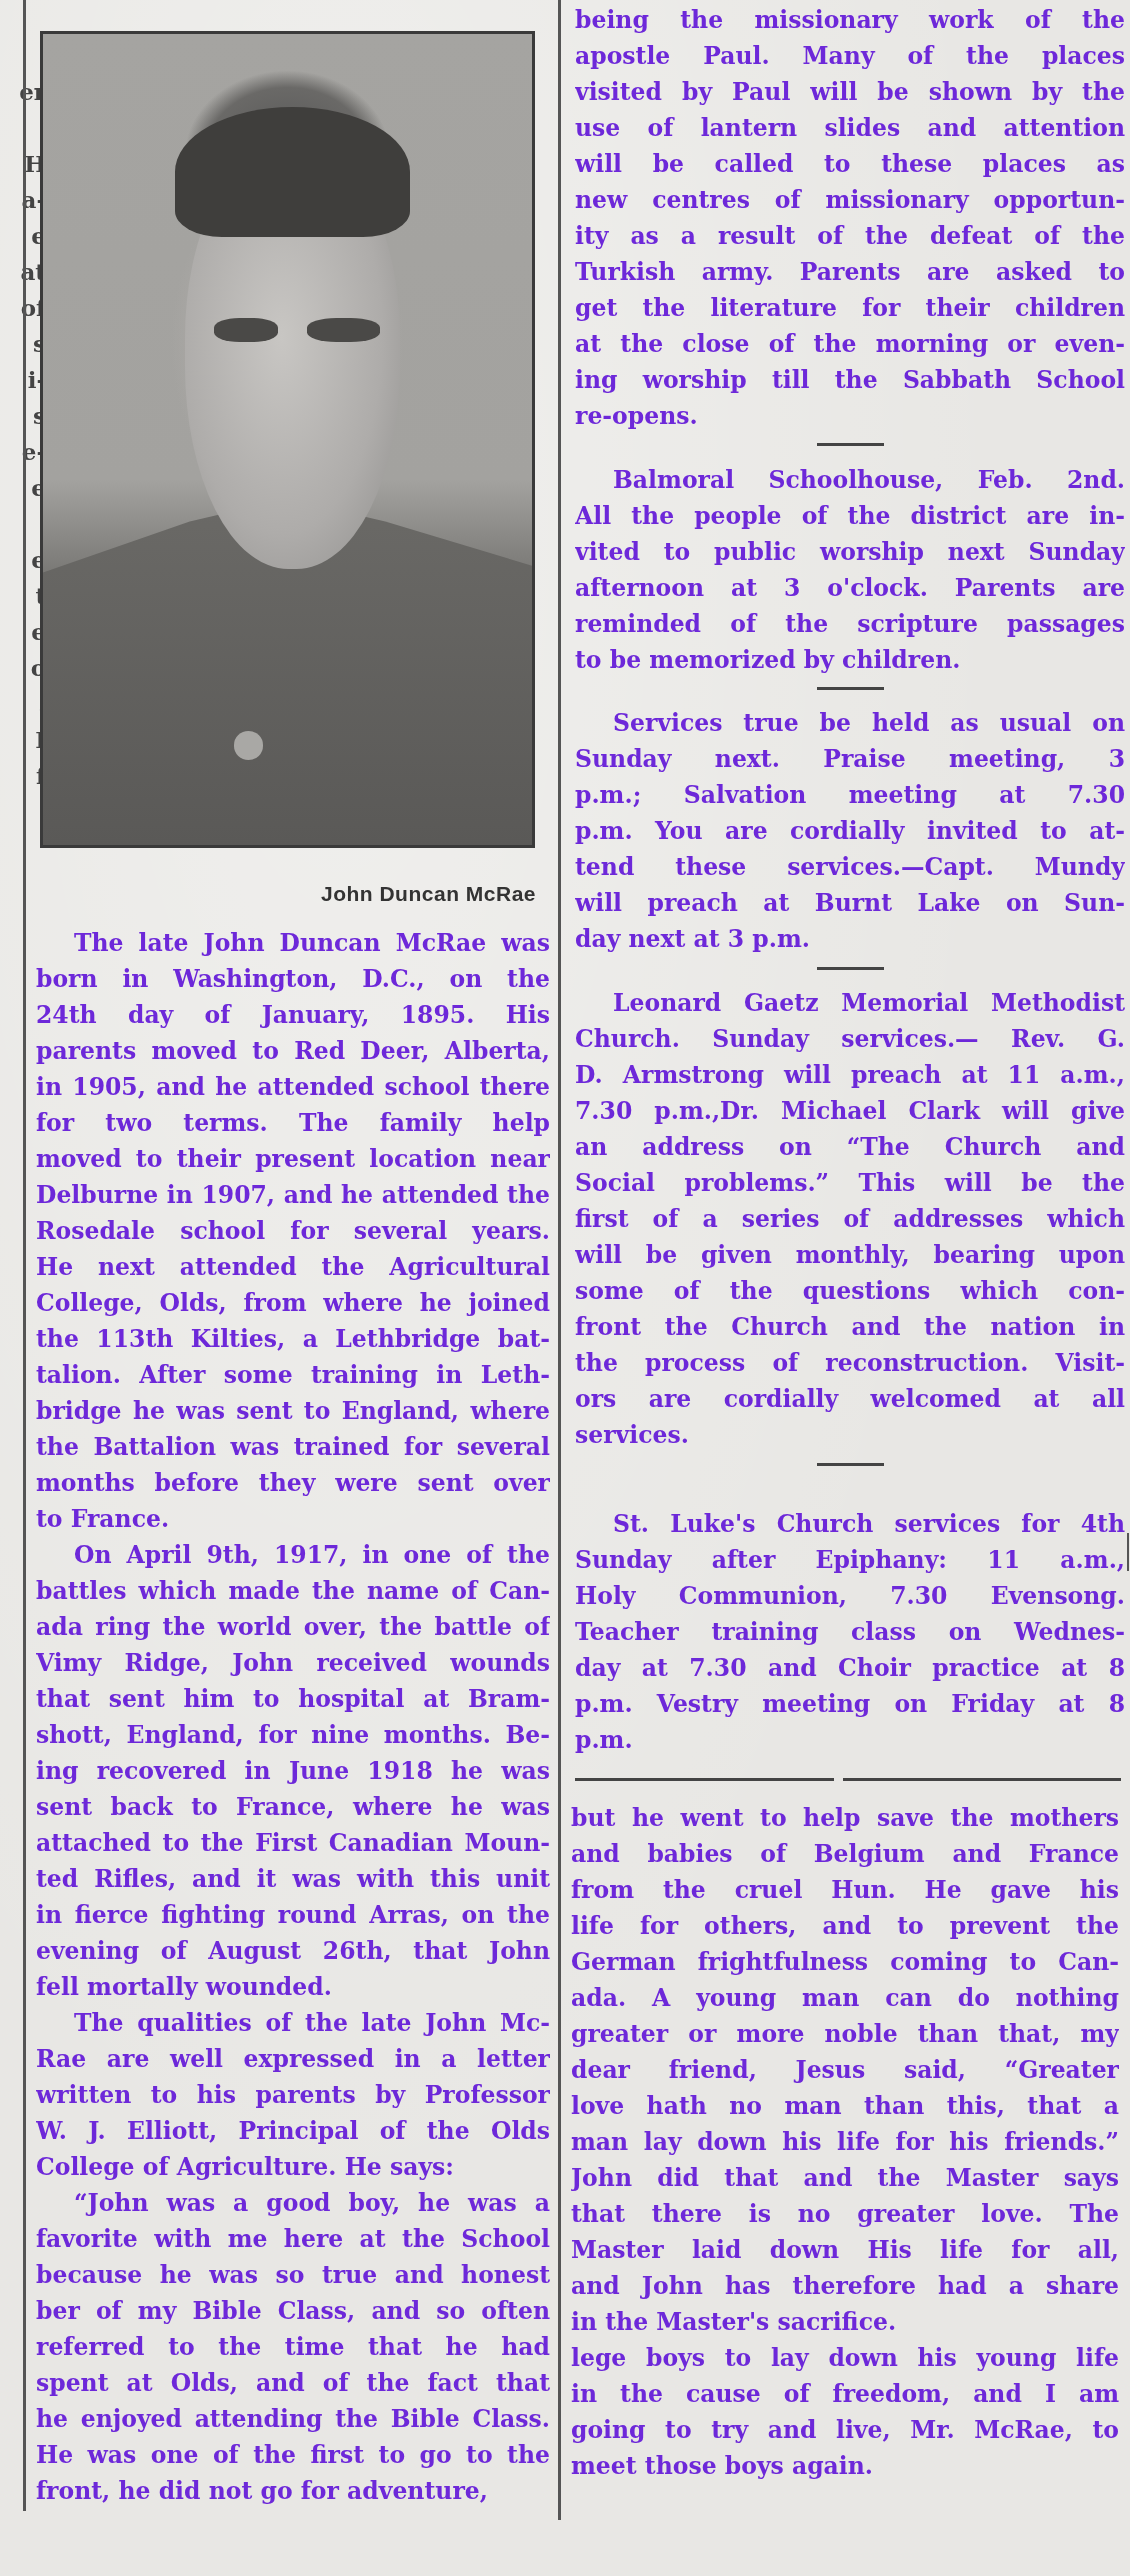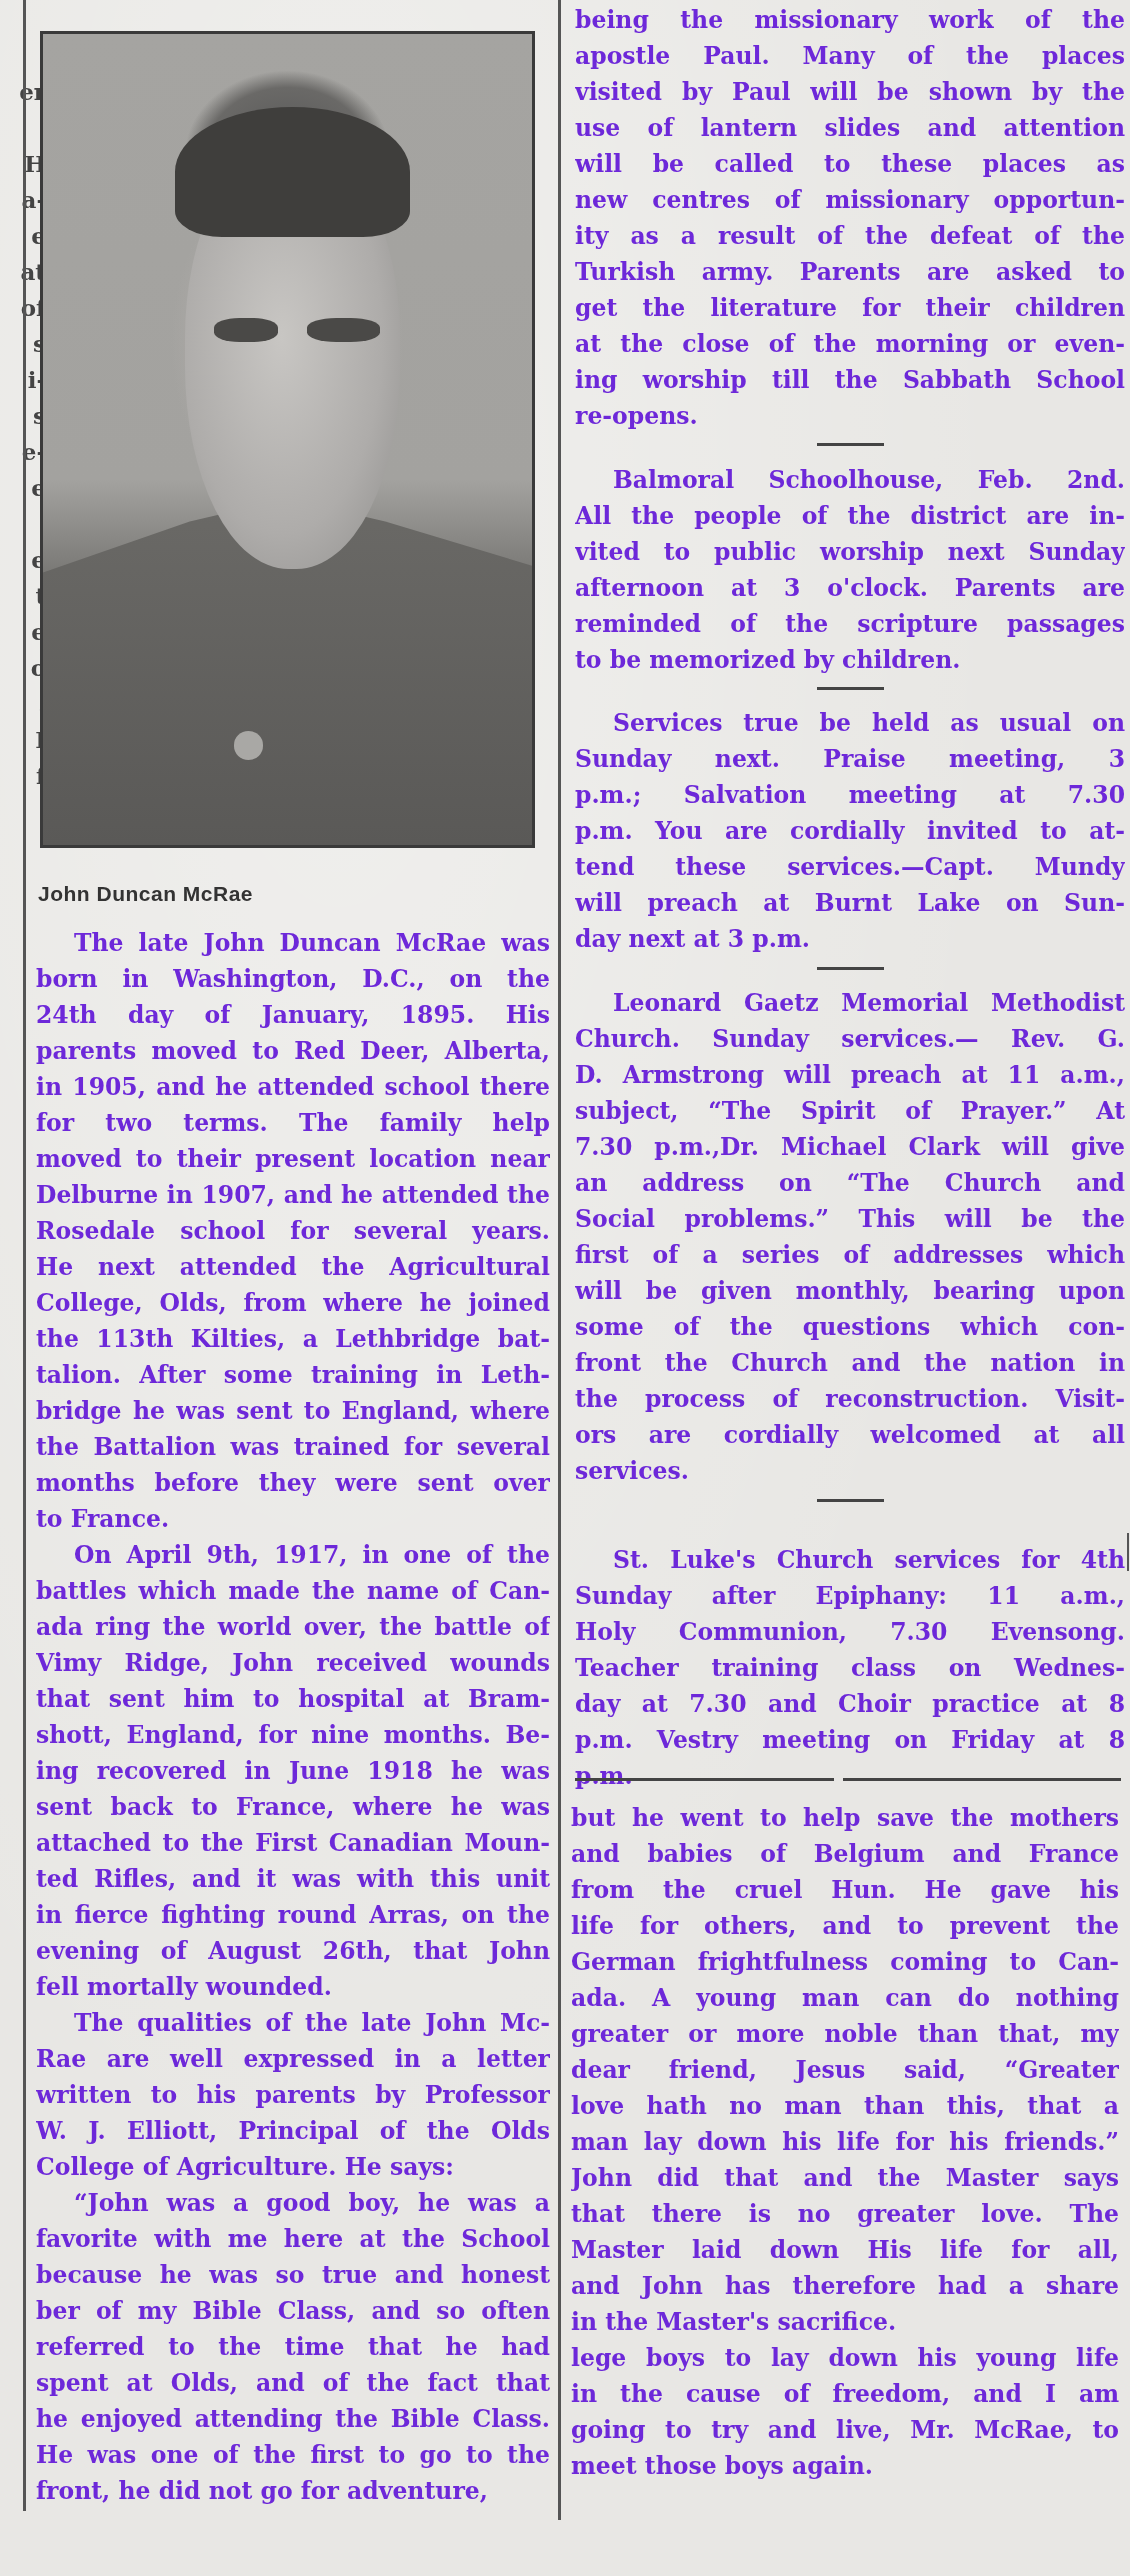--- a/index.html
+++ b/index.html
@@ -40,21 +40,21 @@
   }
   .photo .hair {
     position:absolute; left:27%; top:9%; width:48%; height:16%;
     border-radius:50% 50% 20% 20%;
     background:#3f3e3c;
   }
   .photo .brow { position:absolute; height:3%; background:#4a4947; border-radius:40%; top:35%; }
   .photo .button { position:absolute; left:39%; top:86%; width:6%; height:3.5%; border-radius:50%; background:#a9a8a5; }
   .caption {
     position:absolute; left:38px; width:498px; top:882px;
-    text-align:left; font-family:"Liberation Sans","DejaVu Sans",sans-serif;
+    text-align:right; font-family:"Liberation Sans","DejaVu Sans",sans-serif;
     font-weight:bold; font-size:21px; color:#333; letter-spacing:0.5px;
   }
   .col {
     position:absolute;
     font-weight:bold; font-size:23.5px; line-height:36px;
     color:#6d28d9;
   }
   .line { display:block; text-align:justify; text-align-last:justify; height:36px; white-space:nowrap; overflow:hidden; }
   .line.last { text-align-last:left; }
   .sep-short { width:67px; height:2.9px; background:#444; margin:9.6px auto 15.3px; }
@@ -191,21 +191,20 @@
       <span class="line">p.m. You are cordially invited to at-</span>
       <span class="line">tend these services.—Capt. Mundy</span>
       <span class="line">will preach at Burnt Lake on Sun-</span>
       <span class="line last">day next at 3 p.m.</span>
     </div>
     <div class="sep-short"></div>
     <div>
       <span class="line" style="padding-left: 38px;">Leonard Gaetz Memorial Methodist</span>
       <span class="line">Church. Sunday services.— Rev. G.</span>
       <span class="line">D. Armstrong will preach at 11 a.m.,</span>
-      <span class="line">subject, “The Spirit of Prayer.” At</span>
       <span class="line">7.30 p.m.,Dr. Michael Clark will give</span>
       <span class="line">an address on “The Church and</span>
       <span class="line">Social problems.” This will be the</span>
       <span class="line">first of a series of addresses which</span>
       <span class="line">will be given monthly, bearing upon</span>
       <span class="line">some of the questions which con-</span>
       <span class="line">front the Church and the nation in</span>
       <span class="line">the process of reconstruction. Visit-</span>
       <span class="line">ors are cordially welcomed at all</span>
       <span class="line last">services.</span>

